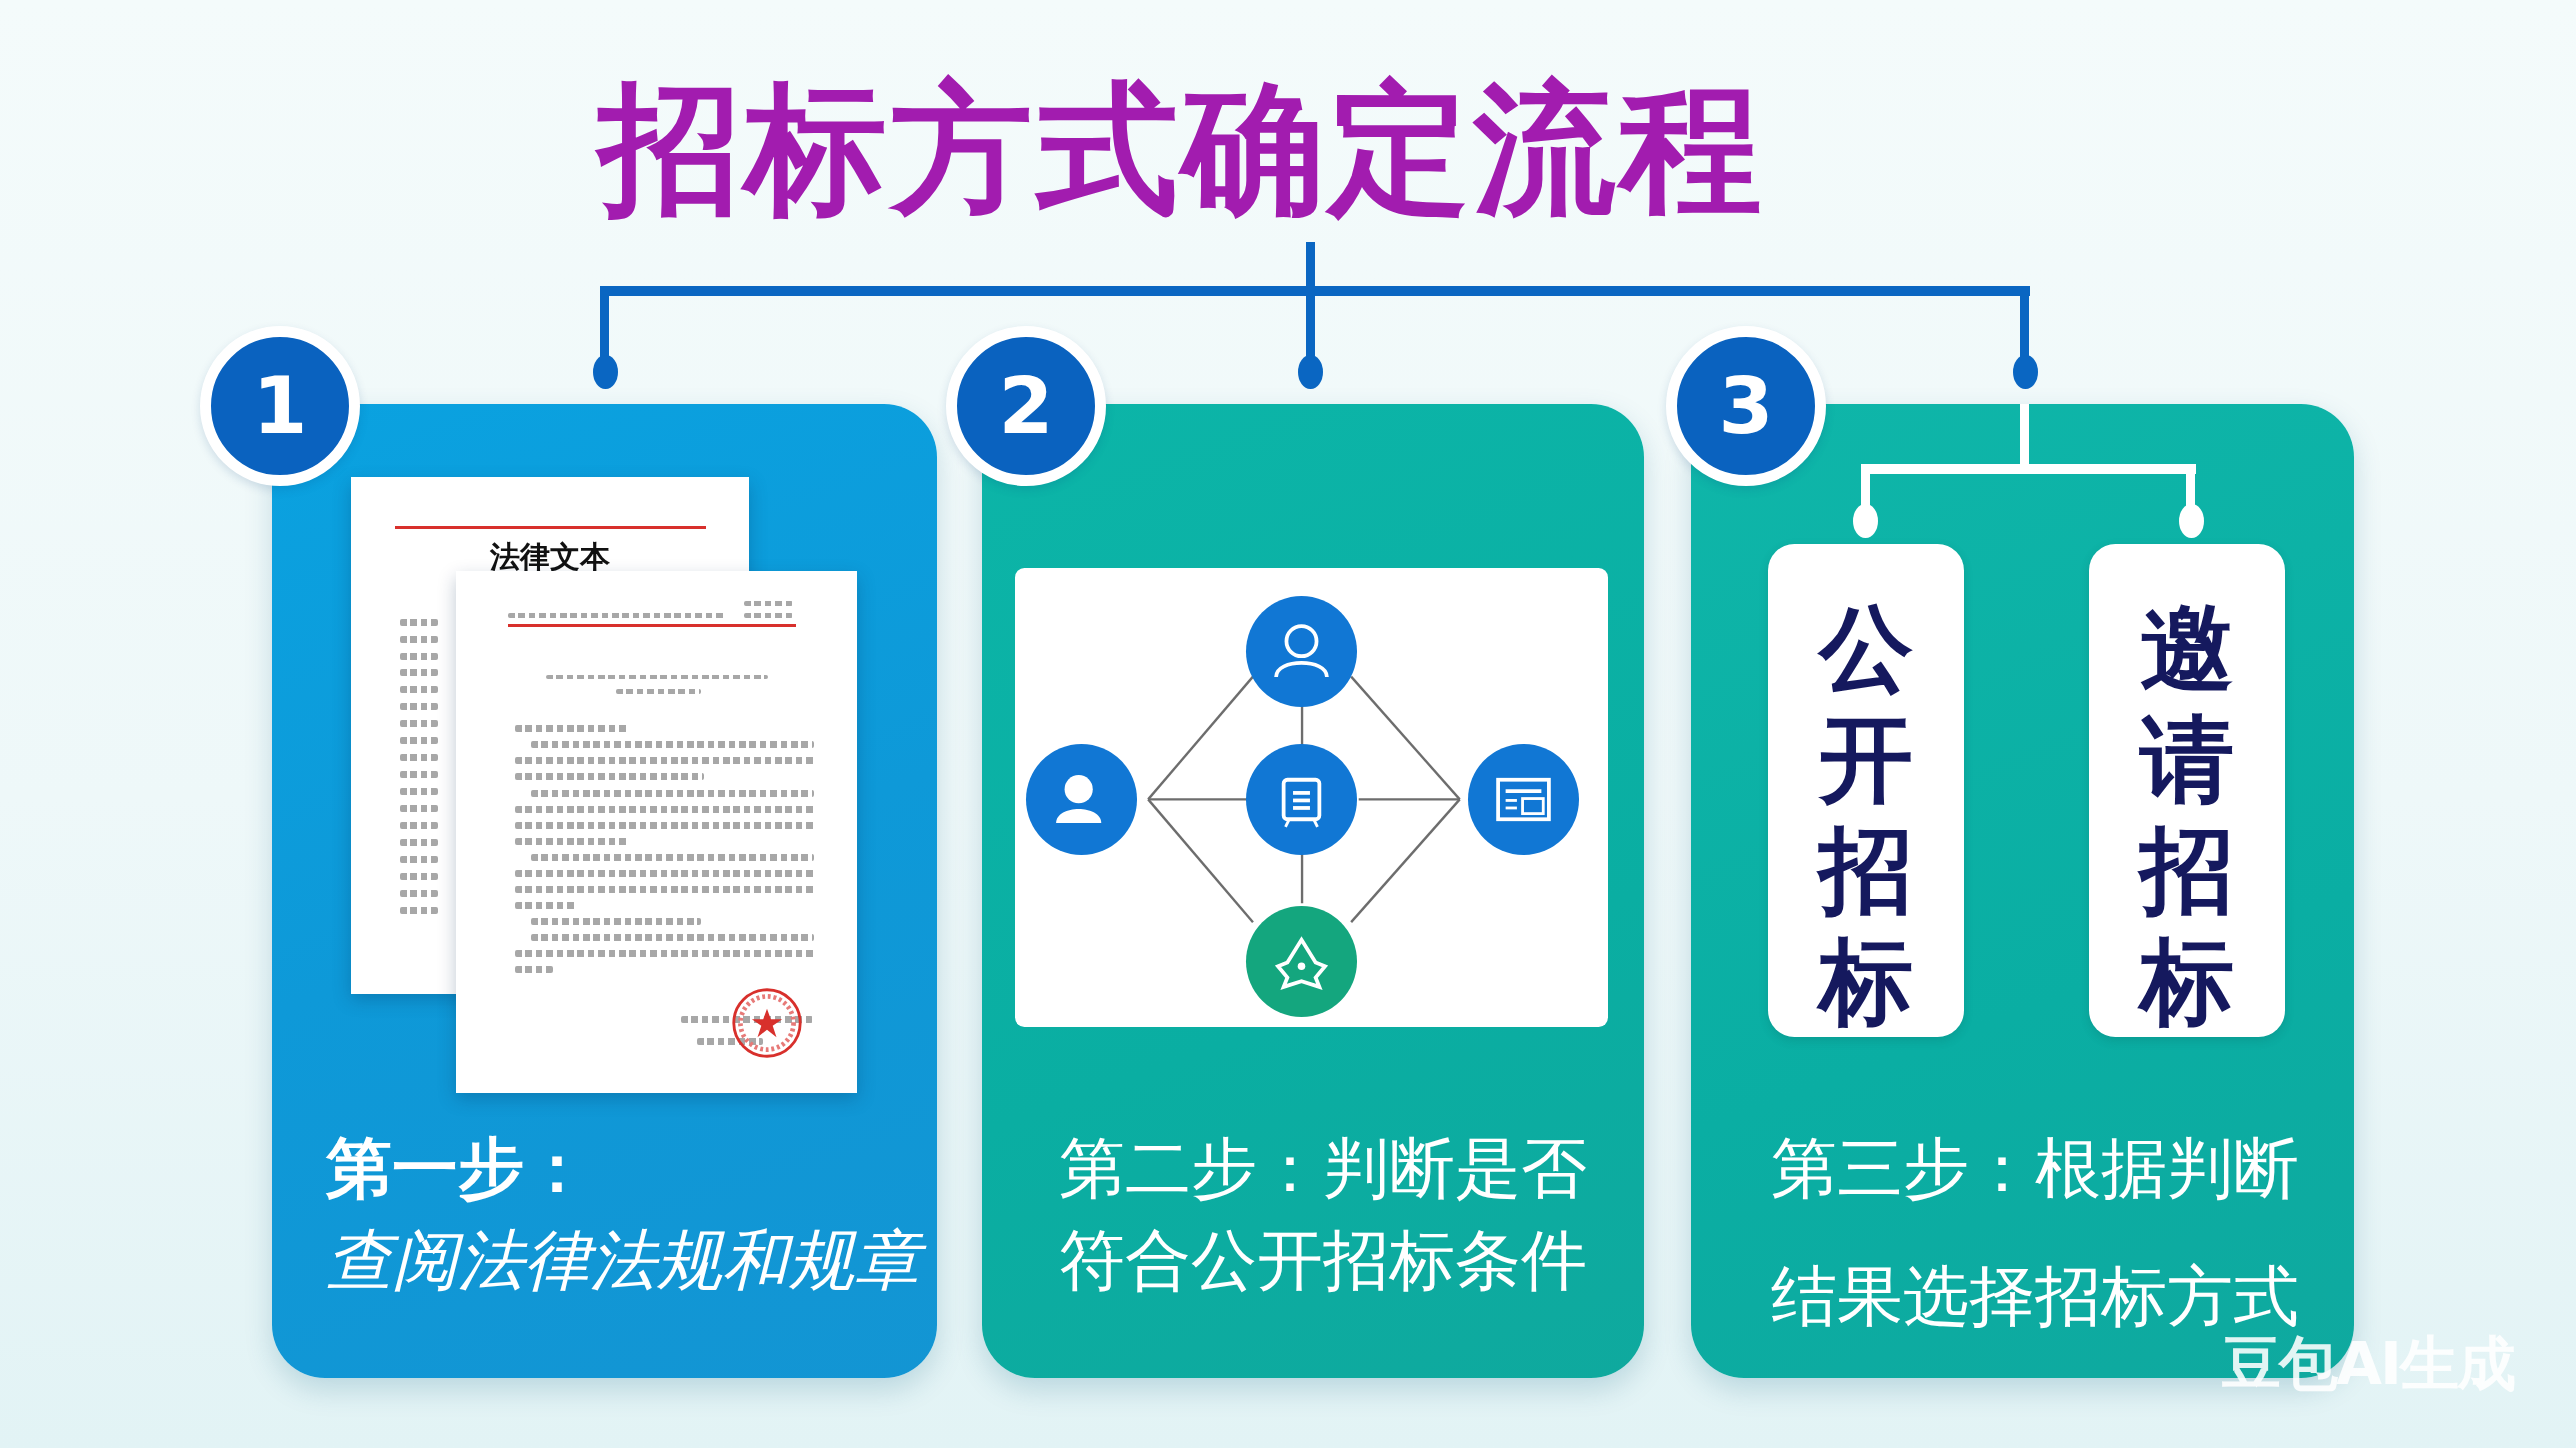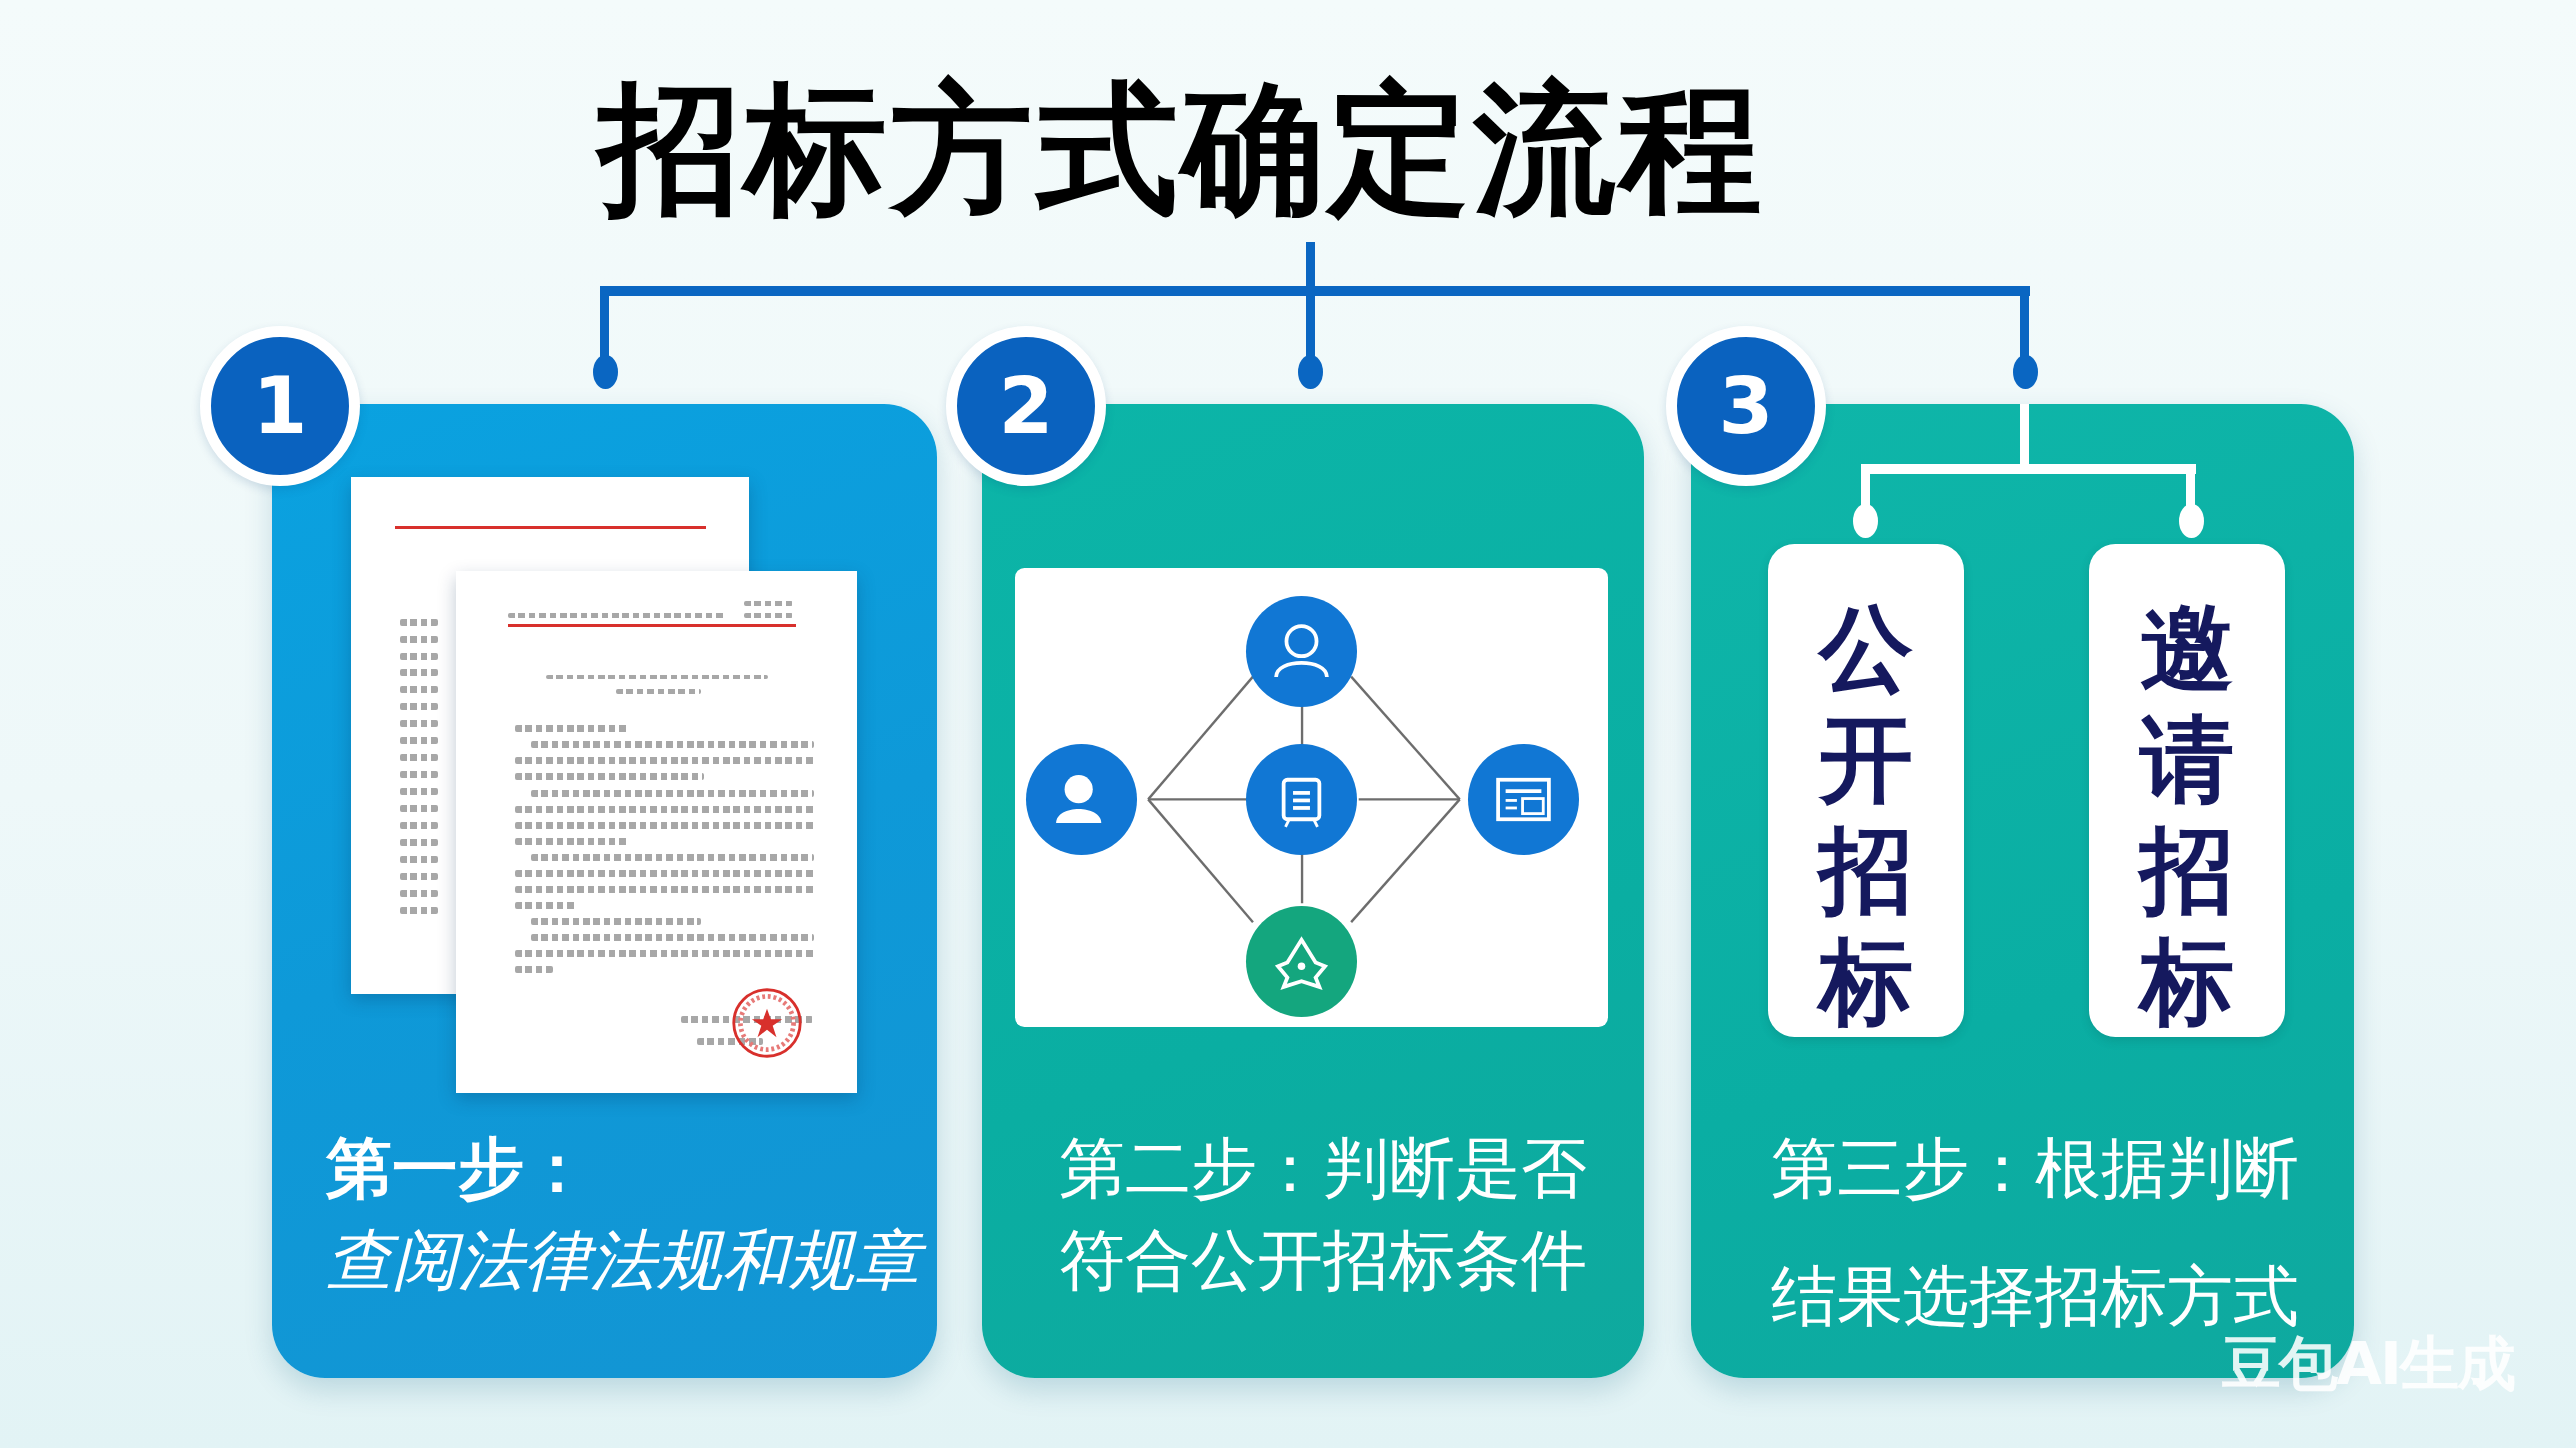--- a/index.html
+++ b/index.html
@@ -1,21 +1,21 @@
 <!DOCTYPE html>
 <html style="font-size:15px"><head>
 <meta charset="utf-8">
 <style>
   html,body{margin:0;padding:0;}
   body{width:2576px;height:1448px;overflow:hidden;position:relative;
     background:linear-gradient(180deg,#f4fbfb 0%,#eef8f9 55%,#e2f3f5 100%);
     font-family:"DejaVu Sans","Liberation Sans",sans-serif;}
   .abs{position:absolute;}
   .title{left:0;width:2364px;top:59px;text-align:center;font-size:142px;font-weight:900;
-    color:#000000;letter-spacing:3.8px;line-height:179px;}
+    color:#a21caf;letter-spacing:3.8px;line-height:179px;}
   .line{background:#0a66c2;position:absolute;}
   .dot{position:absolute;width:24.5px;height:34px;border-radius:50%;background:#0a66c2;}
   .card{position:absolute;border-radius:53px;box-shadow:0 11.3px 28px rgba(0,90,120,.18);}
   .card1{left:272px;top:404px;width:665px;height:974px;background:linear-gradient(160deg,#0aa2e0 0%,#0e99d8 50%,#1395d3 100%);}
   .card2{left:982px;top:404px;width:662px;height:974px;background:linear-gradient(160deg,#0cb5a8 0%,#0aaea2 60%,#0fa99e 100%);}
   .card3{left:1691px;top:404px;width:663px;height:974px;background:linear-gradient(160deg,#0fb6a9 0%,#0aaea3 60%,#0fa99f 100%);}
   .badge{position:absolute;width:138px;height:138px;border-radius:50%;background:#0a62bf;
     border:11.3px solid #fff;color:#fff;font-size:79px;font-weight:700;text-align:center;line-height:138px;
     box-shadow:0 3.8px 9.4px rgba(0,60,120,.15);}
   .steptext{position:absolute;color:#fff;font-size:66px;line-height:92px;white-space:nowrap;}
@@ -44,20 +44,21 @@
   <div class="line" style="left:2020px;top:286px;width:9.4px;height:83px;"></div>
   <div class="dot" style="left:593px;top:355px;"></div>
   <div class="dot" style="left:1298px;top:355px;"></div>
   <div class="dot" style="left:2013px;top:355px;"></div>
 </div>
 
 <div class="card card1"></div>
 <div>
   <div class="doc" style="left:351px;top:477px;width:398px;height:517px;">
     <div class="red" style="left:44px;top:49px;width:311px;"></div>
+    <div class="dtitle" style="left:0;right:0;top:60px;font-size:30px;">法律文本</div>
     <div class="txtline" style="left:49px;top:142px;width:38px;"></div>
     <div class="txtline" style="left:49px;top:159px;width:38px;"></div>
     <div class="txtline" style="left:49px;top:176px;width:38px;"></div>
     <div class="txtline" style="left:49px;top:192px;width:38px;"></div>
     <div class="txtline" style="left:49px;top:209px;width:38px;"></div>
     <div class="txtline" style="left:49px;top:226px;width:38px;"></div>
     <div class="txtline" style="left:49px;top:243px;width:38px;"></div>
     <div class="txtline" style="left:49px;top:260px;width:38px;"></div>
     <div class="txtline" style="left:49px;top:277px;width:38px;"></div>
     <div class="txtline" style="left:49px;top:294px;width:38px;"></div>

